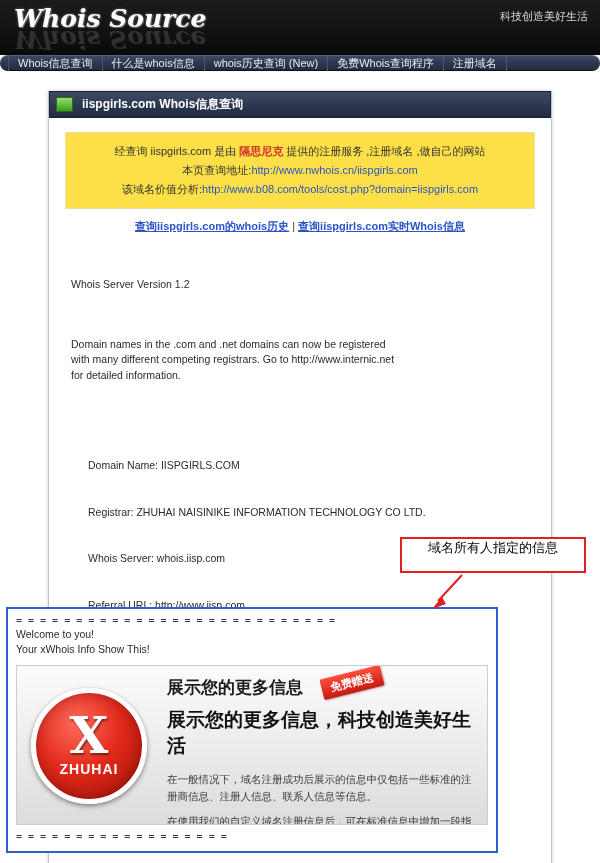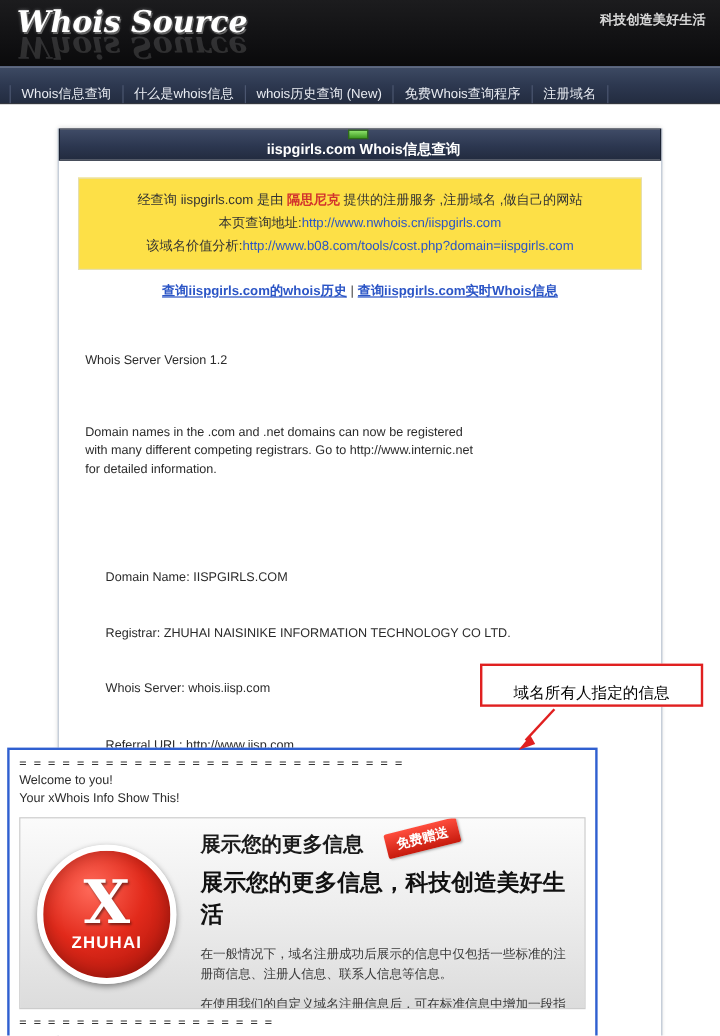--- a/index.html
+++ b/index.html
@@ -46,31 +46,31 @@
     transform: scaleY(-1);
     transform-origin: top left;
     margin-top: 24px;
     pointer-events: none;
   }
   .header-right {
     position: absolute;
     right: 12px; top: 9px;
     color: #d8d8d8;
     font-size: 11px;
-    font-weight: bold;
   }
   
   .nav {
-    height: 32px;
+    height: 16px;
     background: linear-gradient(180deg, #3d4a63 0%, #2d3850 50%, #232c40 100%);
     border-top: 1px solid #55617a;
     border-bottom: 1px solid #0c1018;
     display: flex;
-    align-items: flex-end;
+    align-items: center;
     padding-left: 8px;
+    border-radius: 11px;
   }
   .nav-item {
     display: flex;
     align-items: center;
     padding: 0 9px;
     color: #e9ecf2;
     font-size: 11px;
     border-right: 1px solid #4b5670;
     cursor: pointer;
     white-space: nowrap;
@@ -93,21 +93,20 @@
     border-top: none;
     box-shadow: 0 0 4px rgba(0,0,0,0.18);
   }
   .panel-title {
     height: 27px;
     background: linear-gradient(180deg, #3f4b66 0%, #2c3750 55%, #222b3f 100%);
     display: flex;
     align-items: center;
     padding-left: 6px;
     border: 1px solid #1b2232;
-    flex-direction: column;
   }
   .panel-title .sq {
     width: 17px; height: 15px;
     background: linear-gradient(180deg,#8ee36b,#3f9a22);
     border: 1px solid #2d6b17;
     margin-right: 9px;
   }
   .panel-title .ttl {
     color: #ffffff;
     font-size: 12px;
@@ -145,21 +144,21 @@
   
   .anno-box {
     position: absolute;
     right: 14px;
     top: 466px;
     width: 186px;
     height: 36px;
     border: 2px solid #e02020;
     background: #ffffff;
     display: flex;
-    align-items: flex-end;
+    align-items: flex-start;
     justify-content: center;
     color: #000;
     font-size: 13px;
     z-index: 30;
   }
   .anno-arrow {
     position: absolute;
     right: 132px;
     top: 502px;
     width: 40px;

